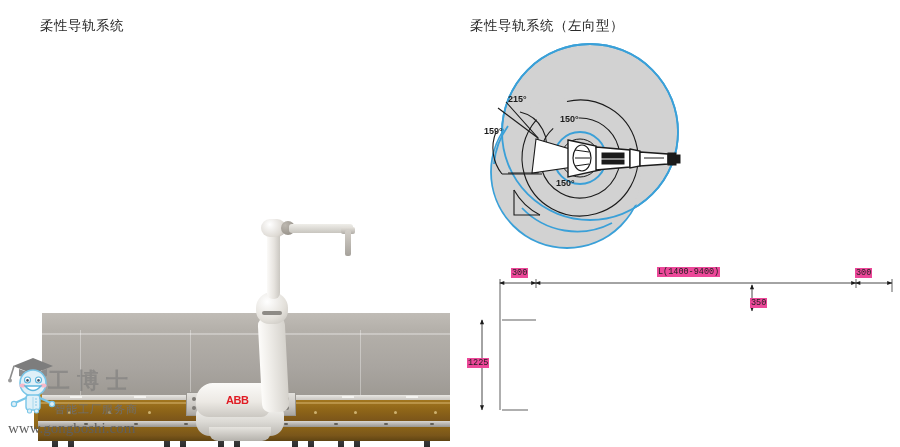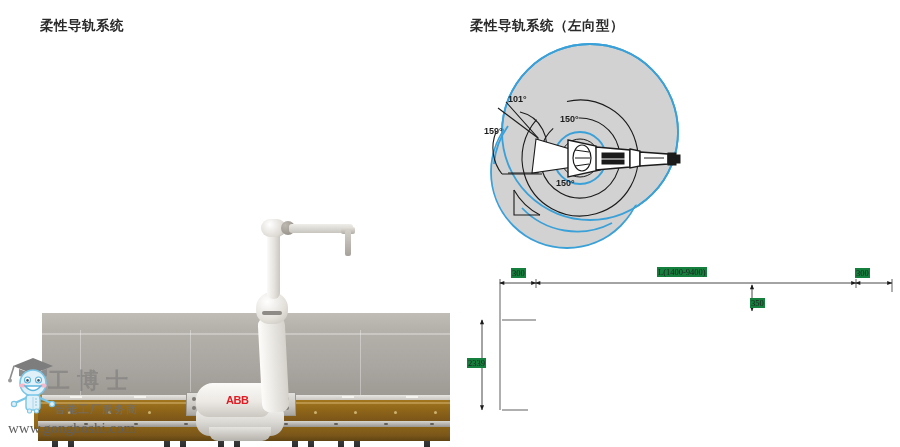--- a/index.html
+++ b/index.html
@@ -5,21 +5,21 @@
   html,body{margin:0;padding:0;}
   body{
     width:900px;height:447px;background:#ffffff;
     font-family:"Liberation Sans","DejaVu Sans",sans-serif;
     overflow:hidden;position:relative;
   }
   .page{position:relative;width:900px;height:447px;}
 
   
   .title{
-    position:absolute;font-weight:bold;color:#2a2a2a;
+    position:absolute;font-weight:normal;color:#2a2a2a;
     font-size:13.5px;letter-spacing:.5px;white-space:nowrap;
   }
   #title-left{left:40px;top:17px;}
   #title-right{left:470px;top:17px;}
 
   
   #photo{position:absolute;left:0;top:55px;width:450px;height:392px;overflow:hidden;}
 
   
   .wall{
@@ -172,22 +172,22 @@
   }
   #lbl-175{left:508px;top:94px;}
   #lbl-125{left:484px;top:126px;}
   #lbl-150a{left:560px;top:114px;}
   #lbl-150b{left:556px;top:178px;}
 
   
   #dim{position:absolute;left:462px;top:262px;width:438px;height:185px;}
   .dlbl{
     position:absolute;font-size:8.5px;color:#1e1e1e;
-    font-family:Liberation Serif, serif;white-space:nowrap;
-    background:#15803d;padding:0 1px;
+    font-family:Liberation Mono, monospace;white-space:nowrap;
+    background:#ec4899;padding:0 1px;
   }
   #dlbl-300L{left:511px;top:268px;}
   #dlbl-L{left:657px;top:267px;}
   #dlbl-300R{left:855px;top:268px;}
   #dlbl-350{left:750px;top:298px;}
   #dlbl-1402{left:467px;top:358px;}
 
   svg{display:block;}
 </style>
 </head>
@@ -367,21 +367,21 @@
 
         <path d="M178,112 L206,114 L206,124 L178,126 Z" fill="#ffffff" stroke="#1b1b1b" stroke-width="1.4"></path>
         <line x1="182" y1="118" x2="202" y2="118" stroke="#1b1b1b" stroke-width="1"></line>
 
         <rect x="206" y="113" width="8" height="12" fill="#1b1b1b"></rect>
         <rect x="214" y="115" width="4" height="8" fill="#1b1b1b"></rect>
       </g>
     </svg>
   </div>
 
-  <div class="anglelbl" id="lbl-175">101°</div>
+  <div class="anglelbl" id="lbl-175">215°</div>
   <div class="anglelbl" id="lbl-125">159°</div>
   <div class="anglelbl" id="lbl-150a">150°</div>
   <div class="anglelbl" id="lbl-150b">150°</div>
 
   <div id="dim">
 
     <svg style="position:absolute;left:0;top:0;width:438px;height:185px;pointer-events:none" viewBox="0 0 438 185">
       <defs>
         <marker id="ar" markerWidth="7" markerHeight="7" refX="6" refY="3.2" orient="auto">
           <path d="M0,0.6 L6.4,3.2 L0,5.8 z" fill="#1b1b1b"></path>
@@ -407,15 +407,15 @@
       <line x1="290" y1="23" x2="290" y2="49" stroke="#1b1b1b" stroke-width="0.8" marker-start="url(#al)" marker-end="url(#ar)"></line>
 
       <line x1="20" y1="58" x2="20" y2="148" stroke="#1b1b1b" stroke-width="0.8" marker-start="url(#al)" marker-end="url(#ar)"></line>
     </svg>
   </div>
 
   <div class="dlbl" id="dlbl-300L">300</div>
   <div class="dlbl" id="dlbl-L">L(1400-9400)</div>
   <div class="dlbl" id="dlbl-300R">300</div>
   <div class="dlbl" id="dlbl-350">350</div>
-  <div class="dlbl" id="dlbl-1402">2339</div>
+  <div class="dlbl" id="dlbl-1402">1225</div>
 
 </div>
 
 </body></html>

